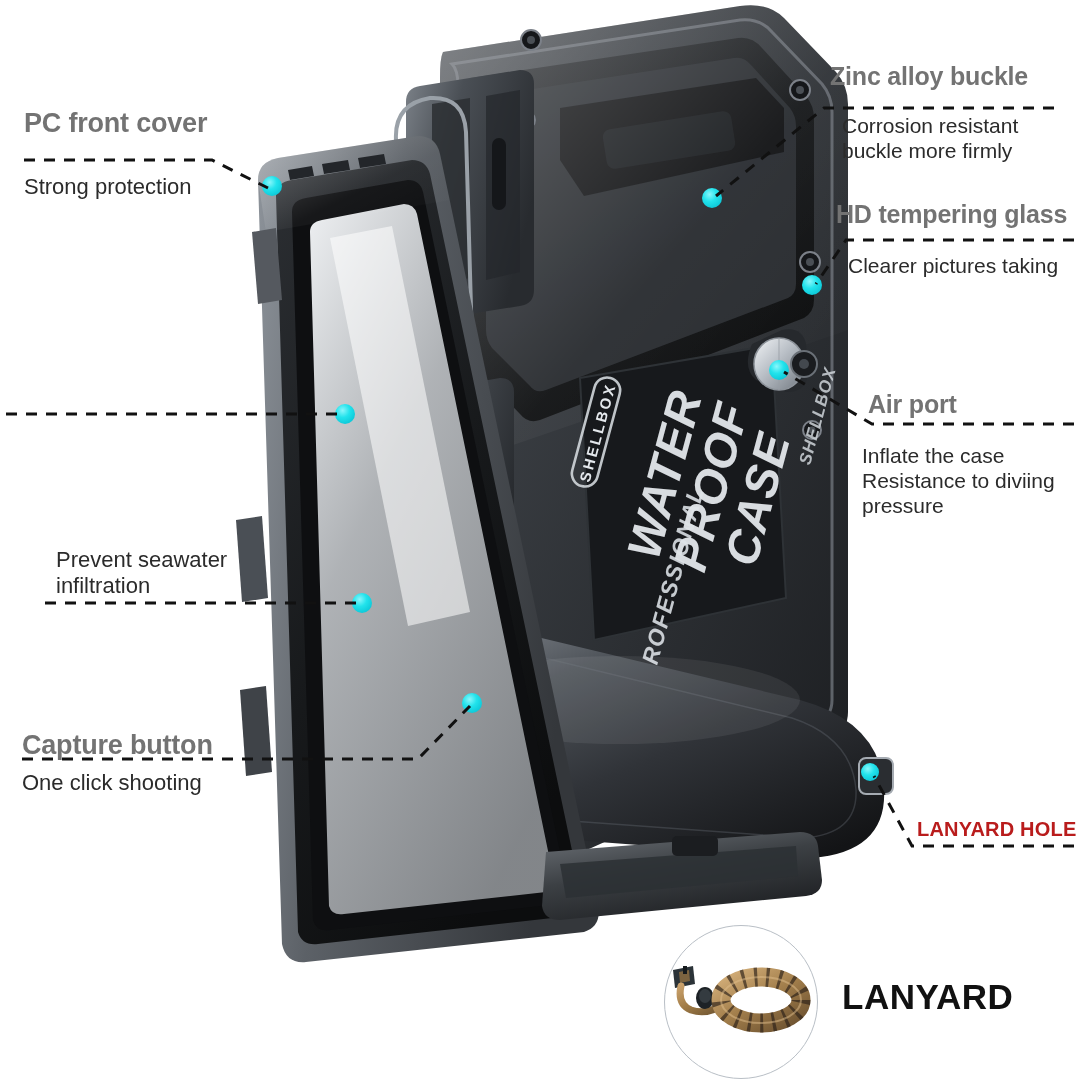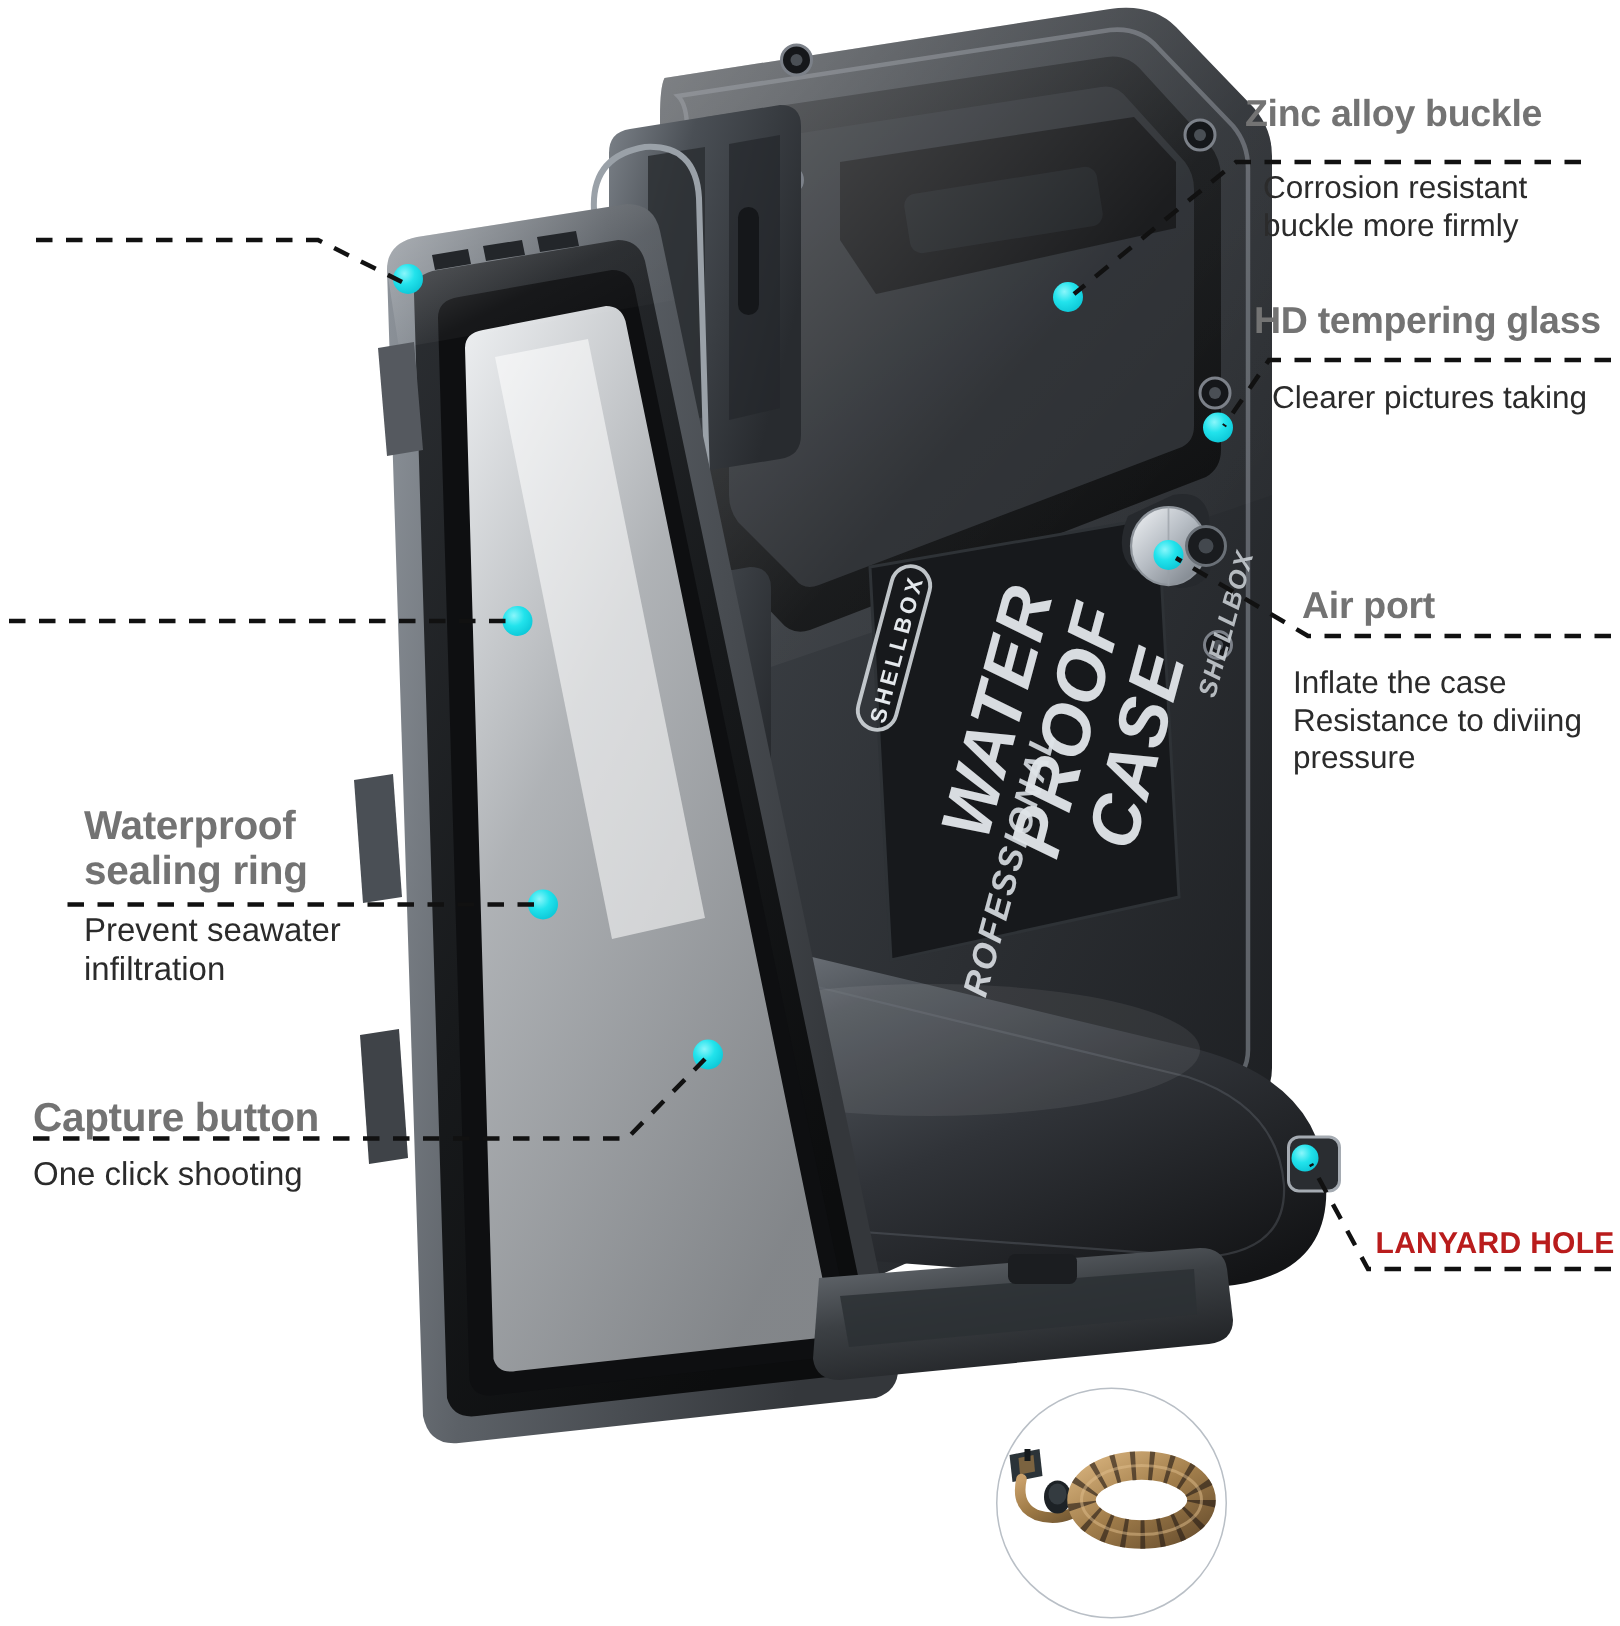--- a/index.html
+++ b/index.html
@@ -339,25 +339,28 @@
       <path d="M1054,108 L824,108 L716,196"></path>
 
       <path d="M1074,240 L846,240 L816,284"></path>
 
       <path d="M1074,424 L872,424 L784,372"></path>
 
       <path d="M1074,846 L912,846 L874,776"></path>
     </g>
   </svg>
 
+  <div class="callout left" style="left:24px;top:108px;width:300px;">
+    <div class="title t-28">PC front cover</div>
+    <div class="rule" style="width:188px;visibility:hidden;"></div>
+    <div class="desc d-23" style="margin-top:28px;">Strong protection</div>
+  </div>
 
 
   <div class="callout left" style="left:56px;top:535px;width:290px;">
-    <div class="title t-28" style="white-space:pre-line;">Waterproof
-sealing ring</div>
     <div class="desc d-23" style="margin-top:12px;">Prevent seawater
 infiltration</div>
   </div>
 
   <div class="callout left" style="left:22px;top:730px;width:290px;">
     <div class="title t-28">Capture button</div>
     <div class="desc d-23" style="margin-top:10px;">One click shooting</div>
   </div>
 
   <div class="callout right" style="left:830px;top:62px;width:250px;">
@@ -402,15 +405,16 @@
         <ellipse cx="40" cy="72" rx="9" ry="11" fill="#1d2226"></ellipse>
         <ellipse cx="40" cy="70" rx="6" ry="7" fill="#343b40"></ellipse>
 
         <g>
           <ellipse cx="96" cy="74" rx="40" ry="23" fill="none" stroke="url(#gBraid)" stroke-width="19"></ellipse>
           <ellipse cx="96" cy="74" rx="40" ry="23" fill="none" stroke="#2b2118" stroke-width="19" stroke-dasharray="3 9" opacity="0.65"></ellipse>
           <ellipse cx="96" cy="74" rx="40" ry="23" fill="none" stroke="#e0bd8b" stroke-width="2" opacity="0.5"></ellipse>
         </g>
       </svg>
     </div>
+    <div id="lanyard-label">LANYARD</div>
   </div>
 
 </div>
 
 </body></html>

